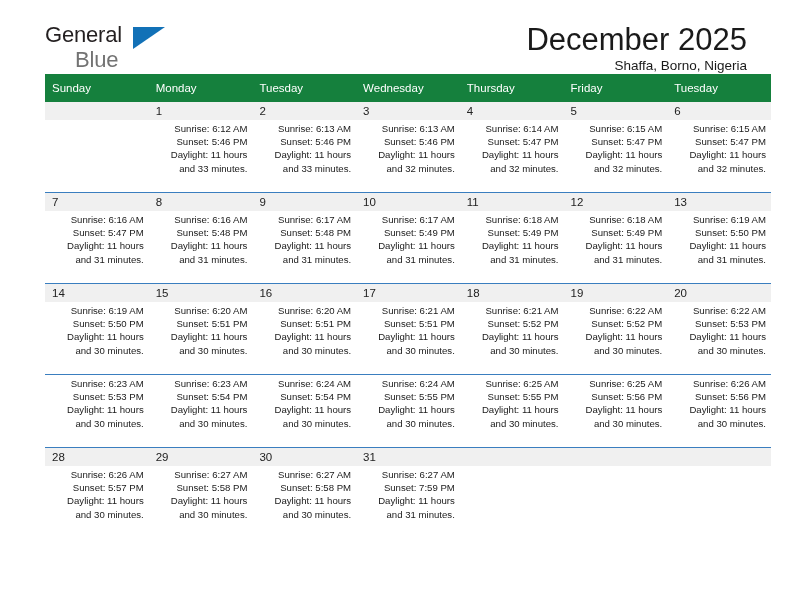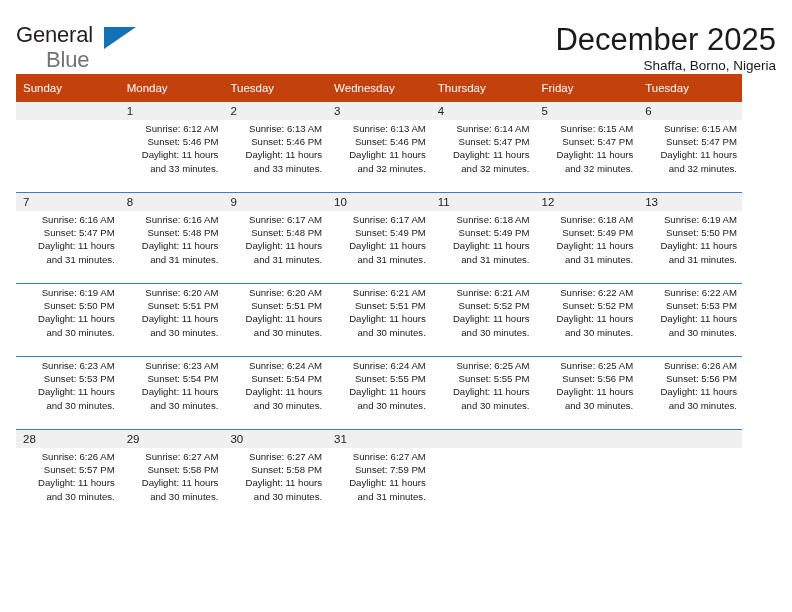--- a/index.html
+++ b/index.html
@@ -12,21 +12,21 @@
     height: 612px;
     font-family: "Liberation Sans", sans-serif;
     color: #000000;
     overflow: hidden;
   }
   .page {
     position: relative;
     width: 792px;
     height: 612px;
     box-sizing: border-box;
-    padding: 0 16px;
+    padding: 0 45px;
   }
 
   
   .top {
     display: flex;
     align-items: flex-start;
     justify-content: space-between;
     height: 72px;
     padding-top: 22px;
     box-sizing: border-box;
@@ -85,21 +85,21 @@
   }
 
   
   .cal {
     width: 726px;
     border-collapse: collapse;
     table-layout: fixed;
     margin-top: 2px;
   }
   .cal th {
-    background: #c2410c;
+    background: #15803d;
     color: #ffffff;
     font-size: 11.5px;
     font-weight: normal;
     text-align: left;
     padding: 5px 0 5px 7px;
     height: 18px;
     border: none;
   }
   .daynum-row td {
     background: #f0f0f0;
@@ -267,20 +267,29 @@
           <td>
             <span class="info-line">Sunrise: 6:19 AM</span>
             <span class="info-line">Sunset: 5:50 PM</span>
             <span class="info-line">Daylight: 11 hours</span>
             <span class="info-line">and 31 minutes.</span>
           </td>
         </tr>
         <tr class="week-sep">
           <td colspan="7"></td>
         </tr>
+        <tr class="daynum-row">
+          <td>14</td>
+          <td>15</td>
+          <td>16</td>
+          <td>17</td>
+          <td>18</td>
+          <td>19</td>
+          <td>20</td>
+        </tr>
         <tr class="info-row">
           <td>
             <span class="info-line">Sunrise: 6:19 AM</span>
             <span class="info-line">Sunset: 5:50 PM</span>
             <span class="info-line">Daylight: 11 hours</span>
             <span class="info-line">and 30 minutes.</span>
           </td>
           <td>
             <span class="info-line">Sunrise: 6:20 AM</span>
             <span class="info-line">Sunset: 5:51 PM</span>

